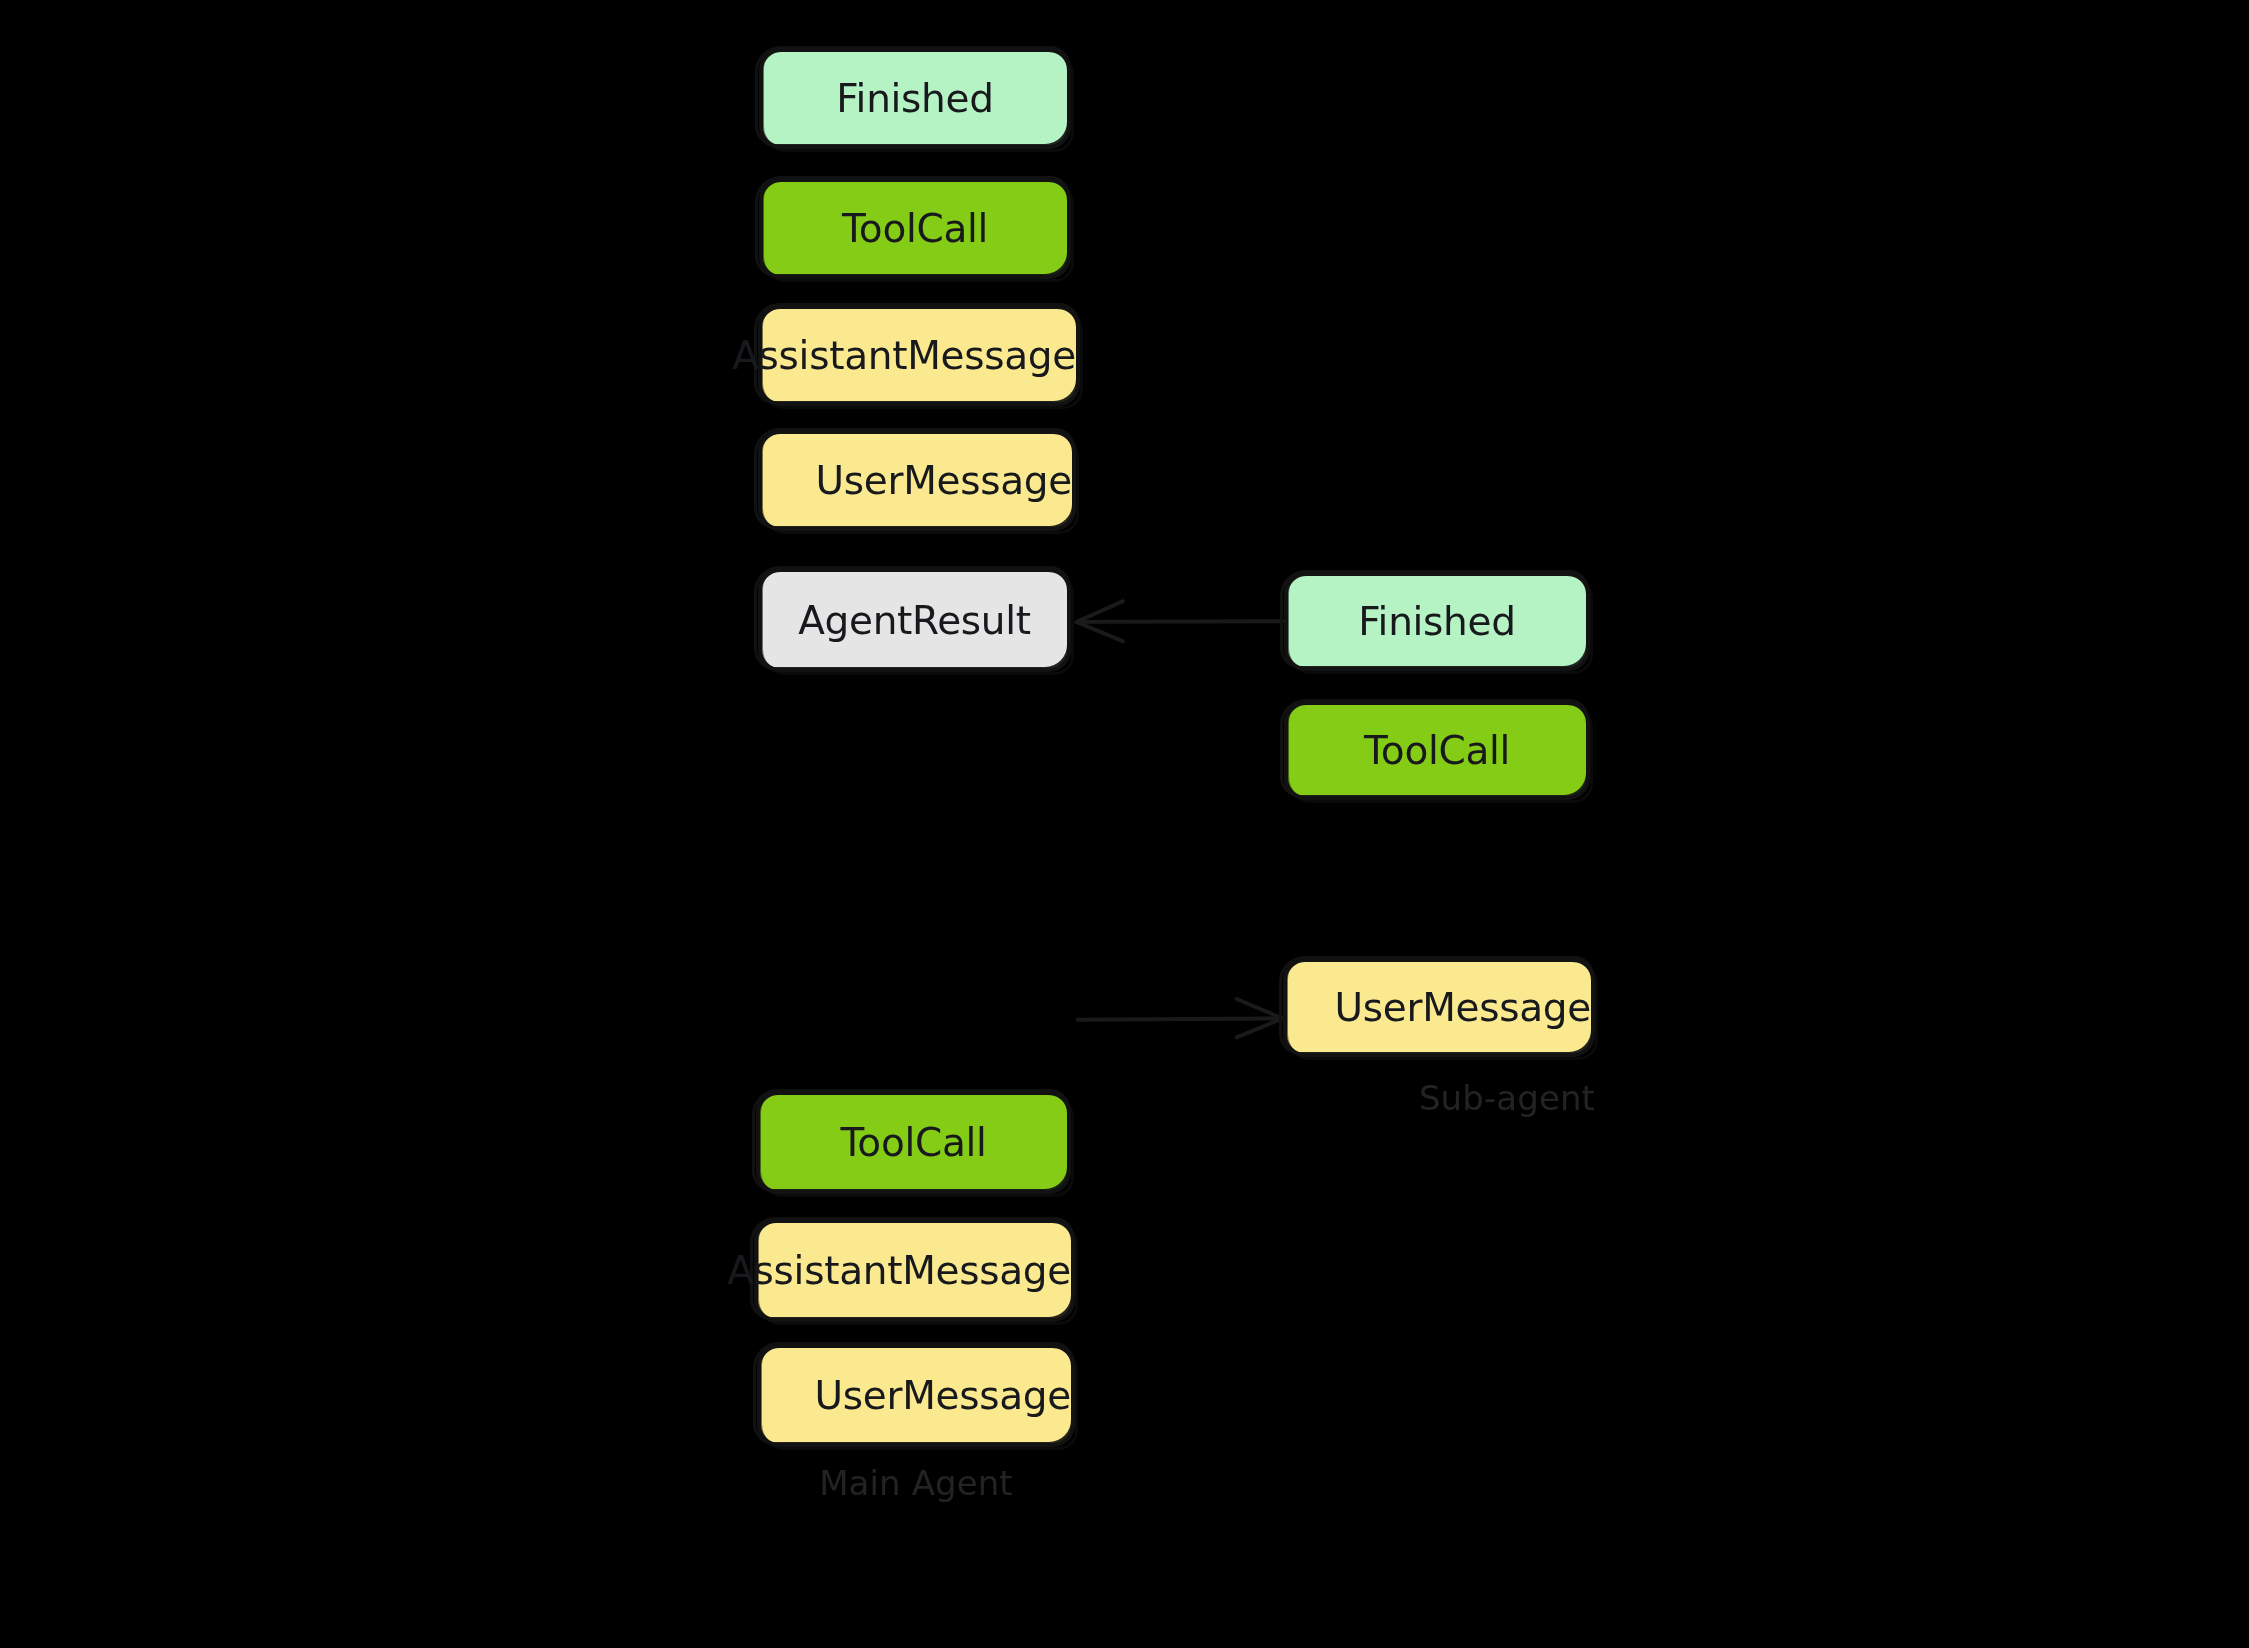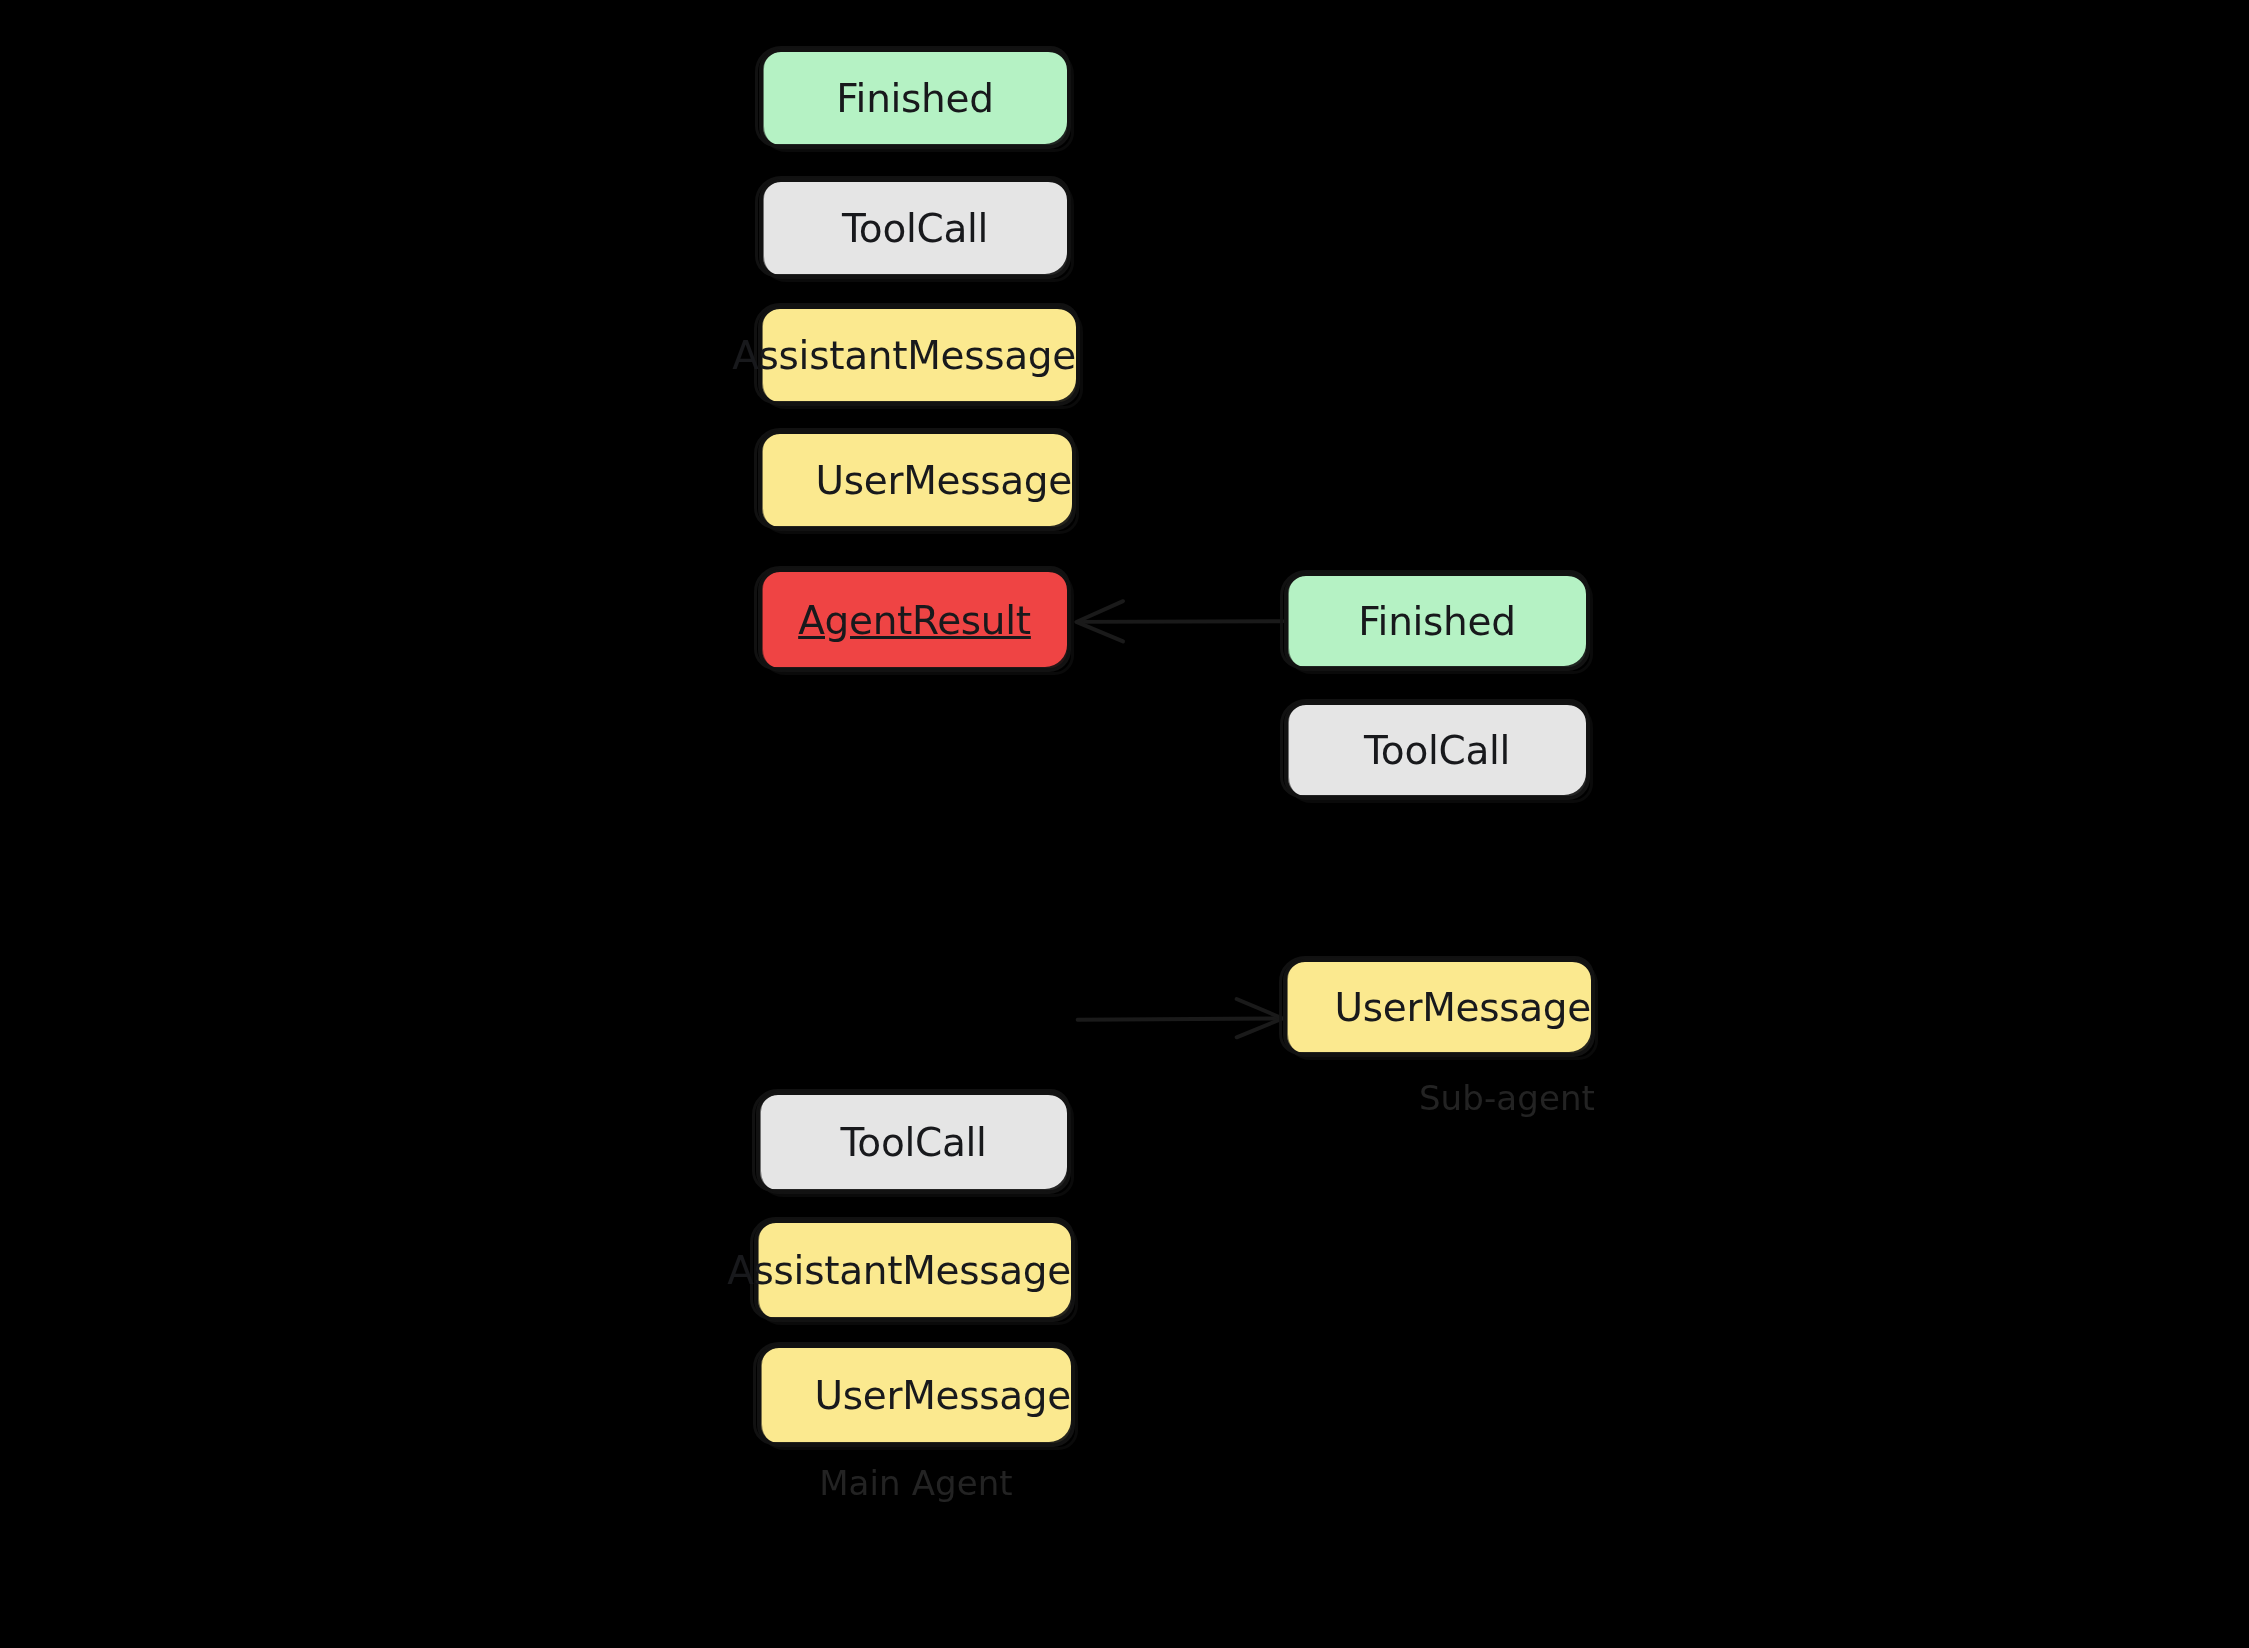--- a/index.html
+++ b/index.html
@@ -63,23 +63,23 @@
     right: -7.1px;
     bottom: -7.1px;
     border: 3.2px solid #121212;
     border-radius: 19.5px 26px 19.5px 26px;
     opacity: 0.55;
     z-index: -1;
     pointer-events: none;
   }
 
   .fill-green  { background: #b5f2c4; }
-  .fill-blue   { background: #e5e5e5; }
+  .fill-blue   { background: #84cc16; }
   .fill-yellow { background: #fbe98f; justify-content: flex-end; }
-  .fill-purple { background: #ef4444; text-decoration: underline; }
+  .fill-purple { background: #e5e5e5; }
 
   
   .lane-label {
     position: absolute;
     color: #232323;
     font-size: 34px;
     font-weight: 400;
     letter-spacing: 0.1px;
     white-space: nowrap;
     text-align: center;

